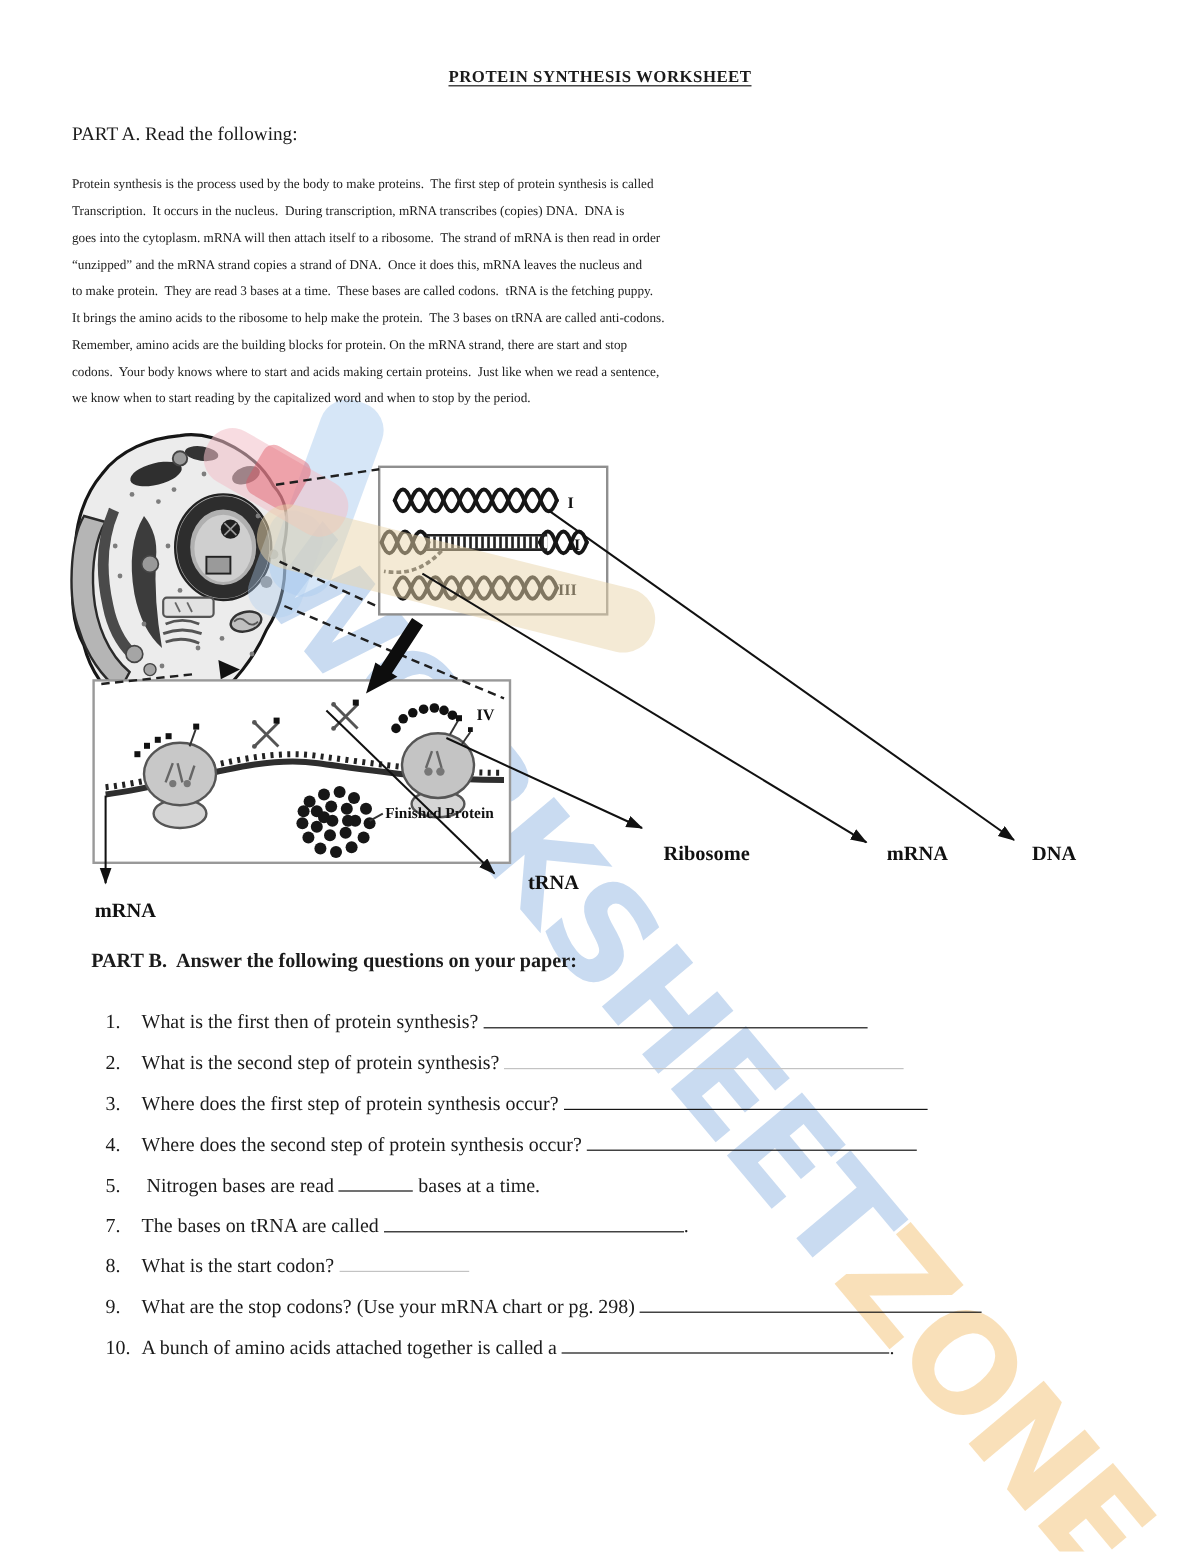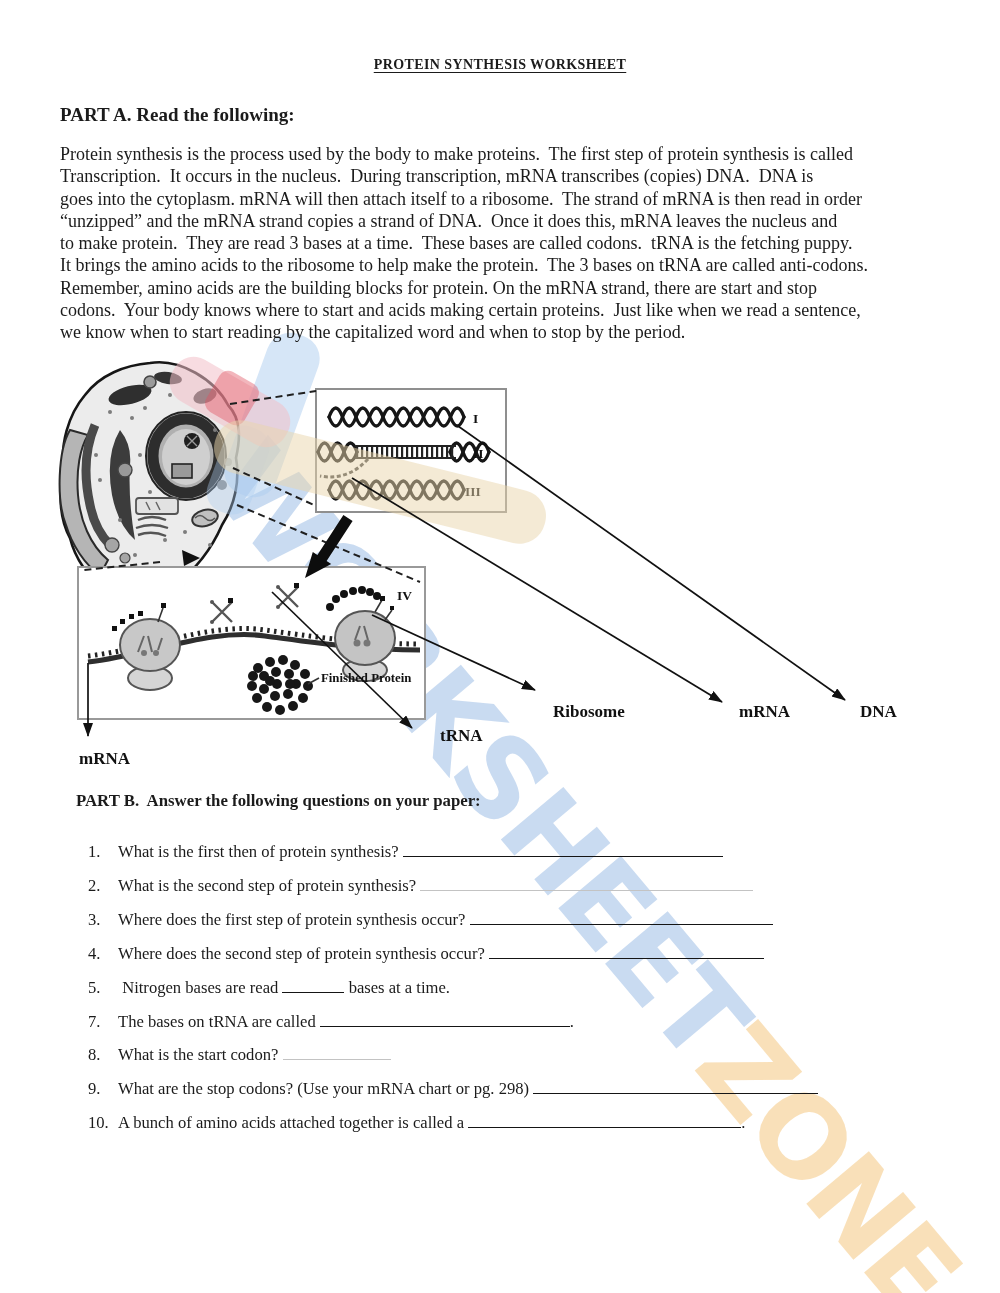--- a/index.html
+++ b/index.html
@@ -1,22 +1,22 @@
 <!DOCTYPE html>
 <html><head>
 <meta charset="utf-8">
 <style>
   html,body{margin:0;padding:0}
   body{width:1000px;height:1293px;background:#fff;position:relative;overflow:hidden;
        font-family:"Liberation Serif",serif;color:#1b1b1b}
   .abs{position:absolute;z-index:2}
   #page-title{top:57px;left:0;width:100%;text-align:center;font-weight:bold;font-size:14px;letter-spacing:.4px}
   #page-title span{text-decoration:underline;text-underline-offset:3px}
-  #part-a-heading{top:104px;left:60px;font-weight:bold;font-size:19px;white-space:pre}
-  #paragraph{top:143px;left:60px;font-size:18px;line-height:22.3px}
+  #part-a-heading{top:104px;left:60px;font-weight:normal;font-size:16px;white-space:pre}
+  #paragraph{top:143px;left:60px;font-size:11px;line-height:22.3px}
   #paragraph div{white-space:pre}
   #part-b-heading{top:791px;left:76px;font-weight:bold;font-size:16.8px;white-space:pre-wrap}
   #questions{top:841px;left:88px;font-size:16.6px}
   .qrow{margin-bottom:11.5px;line-height:22.4px;white-space:pre-wrap}
   .qnum{display:inline-block;width:30px}
   .blank{display:inline-block;height:15px;border-bottom:1.6px solid #151515;vertical-align:baseline}
   .blank.light{border-bottom:1.3px solid #c3c3c3}
   #watermark{position:absolute;z-index:0;top:418px;left:283px;transform:rotate(50deg);transform-origin:0 0;
      font-family:"DejaVu Sans",sans-serif;font-weight:bold;font-size:112px;letter-spacing:-4px;white-space:nowrap}
   #watermark .b{color:rgba(147,184,227,.5)}

